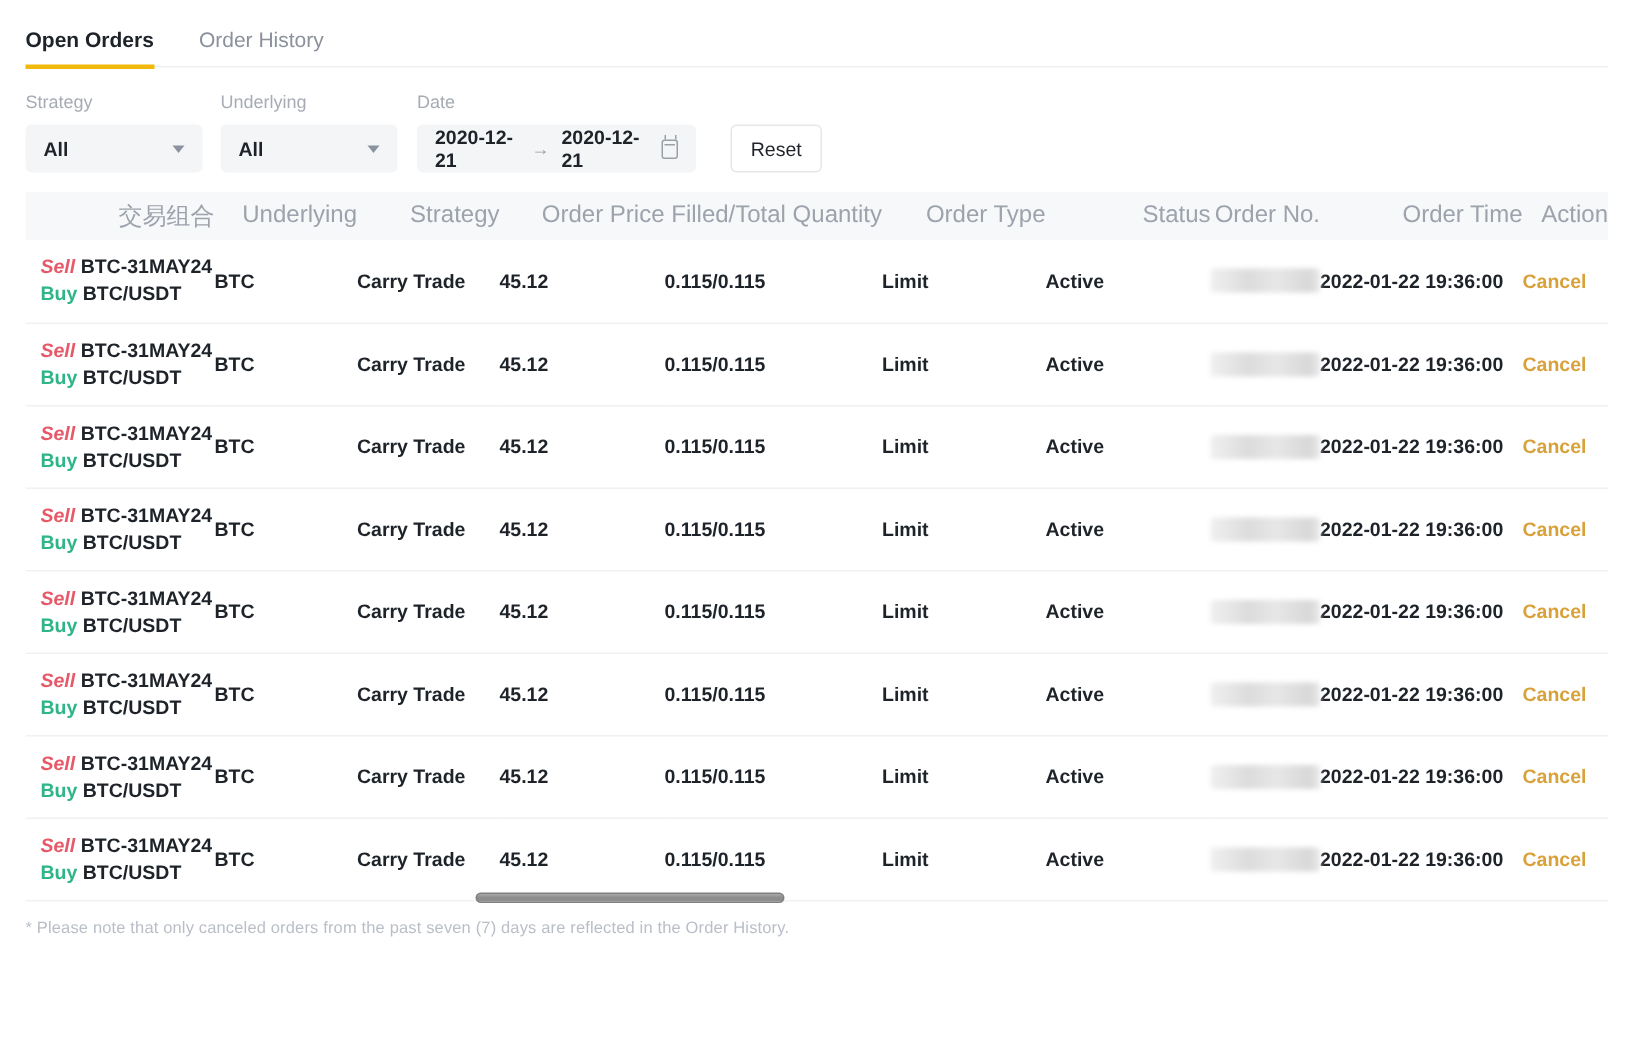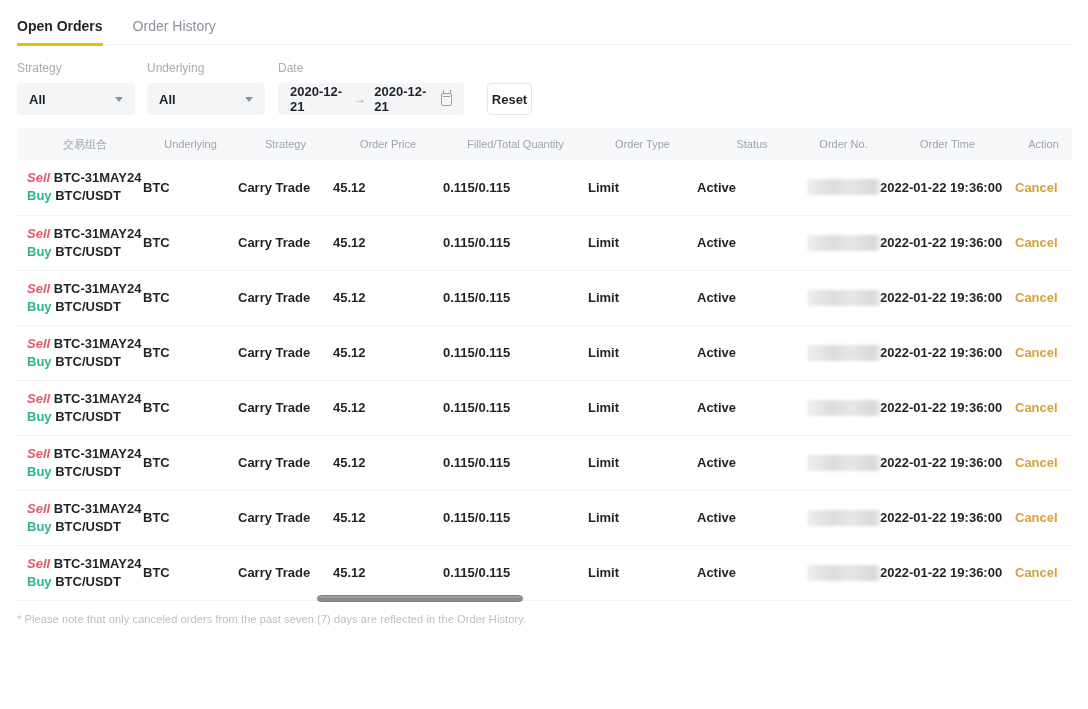--- a/index.html
+++ b/index.html
@@ -31,26 +31,26 @@
   .filter-label { font-size:12px; color:var(--text-muted); margin-bottom:8px; }
   .control { height:32px; background:var(--control-bg); border-radius:4px; display:flex; align-items:center; font-size:13px; font-weight:700; cursor:pointer; }
   .select { width:118px; padding:0 12px; justify-content:space-between; }
   .caret { width:0; height:0; border-left:4px solid transparent; border-right:4px solid transparent; border-top:5px solid #8c93a0; }
   .date-group { margin-left:1px; margin-right:0; }
   .date-range { width:186px; padding:0 12px; gap:8px; }
   .date-arrow { color:#9aa0a8; font-weight:400; font-size:12px; }
   .cal-icon { width:13px; height:13px; border:1.5px solid #9aa0a8; border-radius:2px; position:relative; margin-left:2px; }
   .cal-icon::before { content:""; position:absolute; left:1px; right:1px; top:2.5px; border-top:1.5px solid #9aa0a8; }
   .cal-icon::after { content:""; position:absolute; top:-3.5px; left:1.5px; width:6px; display:flex; border-left:1.5px solid #9aa0a8; border-right:1.5px solid #9aa0a8; height:3px; }
-  .reset-btn { margin-left:23px; height:32px; width:45px; background:#fff; border:1px solid #e4e6e9; border-radius:4px; font-size:13px; font-weight:700; color:var(--text-primary); cursor:pointer; font-family:inherit; }
+  .reset-btn { margin-left:23px; height:32px; width:61px; background:#fff; border:1px solid #e4e6e9; border-radius:4px; font-size:13px; font-weight:400; color:var(--text-primary); cursor:pointer; font-family:inherit; }
 
   table { margin-top:13px; width:1055px; table-layout:fixed; border-collapse:collapse; }
   col.c1{width:126px} col.c2{width:95px} col.c3{width:95px} col.c4{width:110px} col.c5{width:145px}
   col.c6{width:109px} col.c7{width:110px} col.c8{width:73px} col.c9{width:135px} col.c10{width:57px}
-  thead th { background:var(--header-bg); height:32px; font-size:11px; font-weight:400; color:#9da3ac; text-align:center; white-space:nowrap; }
+  thead th { background:var(--header-bg); height:32px; font-size:16px; font-weight:400; color:#9da3ac; text-align:right; white-space:nowrap; }
   thead th:first-child { padding-left:10px; border-top-left-radius:2px; }
   tbody td { height:55px; border-bottom:1px solid var(--divider); font-size:13px; font-weight:700; white-space:nowrap; vertical-align:middle; }
   tbody td:first-child { padding-left:10px; }
   .pair-line { line-height:18px; }
   .side-sell { color:var(--sell);font-style:italic; }
   .side-buy { color:var(--buy); }
   .cancel-link { color:var(--cancel); cursor:pointer; }
   .order-no-blur { width:73px; height:16px; border-radius:2px;
      background:linear-gradient(90deg,#f0f0f0 0%,#dcdcdc 35%,#e7e7e7 60%,#d8d8d8 90%,#e9e9e9 100%);
      filter:blur(1.6px); }

